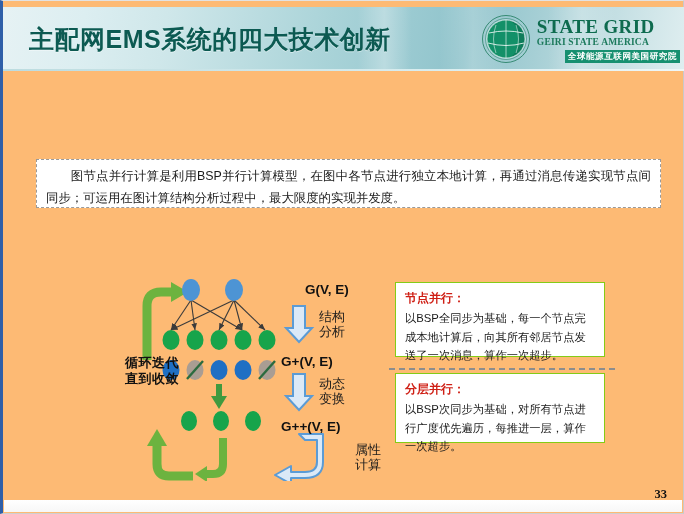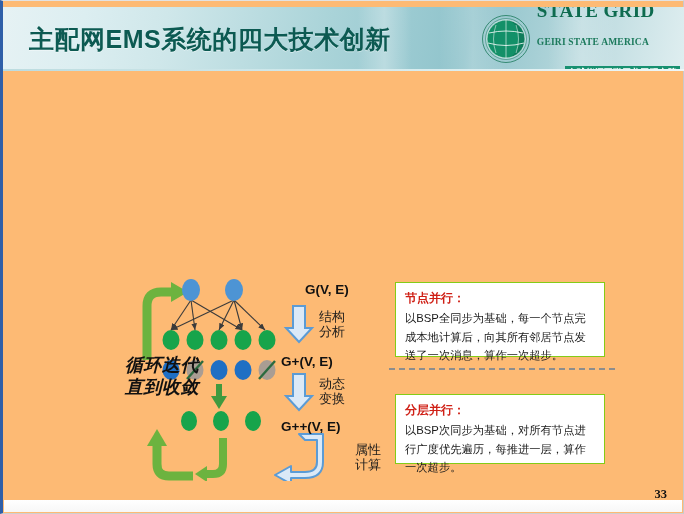--- a/index.html
+++ b/index.html
@@ -50,21 +50,21 @@
     font-size: 25px; font-weight: bold;
     color: #0c5a52;
     letter-spacing: 0.5px;
     text-shadow: 0 1px 0 rgba(255,255,255,.45);
     white-space: nowrap;
   }
 
   
   #logo-group { position: absolute; right: 4px; top: 6px; height: 52px; display: flex; align-items: center; gap: 6px; }
   #logo-mark { width: 50px; height: 50px; flex: 0 0 auto; }
-  #logo-text { display: flex; flex-direction: column; line-height: 1; padding-top: 1px; gap: 16px; }
+  #logo-text { display: flex; flex-direction: column; line-height: 1; padding-top: 1px; }
   #brand-main {
     font-family: "Liberation Serif", "DejaVu Serif", serif;
     font-size: 19px; font-weight: bold; color: #0e6b4f;
     letter-spacing: 0.4px;
   }
   #brand-sub {
     font-family: "Liberation Serif", "DejaVu Serif", serif;
     font-size: 9.5px; font-weight: bold; color: #1c7a5c;
     letter-spacing: 0.2px; margin-top: 2px;
   }
@@ -101,24 +101,23 @@
 
   
   #diagram {
     position: absolute; left: 130px; top: 275px;
     width: 265px; height: 205px;
   }
   #diagram svg { display: block; }
 
   .loop-label {
     position: absolute;
-    font-size: 18px; font-weight: bold; color: #111;
+    font-size: 13px; font-weight: bold; color: #111;
     line-height: 1.22; letter-spacing: .5px;
     white-space: nowrap;
-    font-style: italic;
   }
   #loop-label { left: -8px; top: 79px; }
 
   .g-label {
     position: absolute;
     font-size: 13.5px; font-weight: bold; color: #111;
     white-space: nowrap;
   }
   #g-label-1 { left: 148px; top: 6px; margin-left: 24px; }
   #g-label-2 { left: 148px; top: 78px; }
@@ -142,21 +141,21 @@
     font-size: 11.3px;
     line-height: 1.62;
     color: #1b1b1b;
   }
   .callout-title {
     display: block;
     font-size: 12px; font-weight: bold; color: #cf1f15;
     margin-bottom: 1px;
   }
   #callout-1 { left: 392px; top: 281px; width: 210px; height: 75px; }
-  #callout-2 { left: 392px; top: 393px; width: 210px; height: 70px; }
+  #callout-2 { left: 392px; top: 372px; width: 210px; height: 70px; }
   #callout-divider {
     position: absolute; left: 386px; top: 367px;
     width: 226px; height: 0;
     border-top: 2px dashed #8d8d8d;
   }
 
   
   #page-number {
     position: absolute; right: 16px; bottom: 11px;
     font-family: "Liberation Serif", "DejaVu Serif", serif;
@@ -192,20 +191,21 @@
       <div id="logo-text">
         <div id="brand-main">STATE GRID</div>
         <div id="brand-sub">GEIRI STATE AMERICA</div>
         <div id="brand-cn">全球能源互联网美国研究院</div>
       </div>
     </div>
   </div>
   <div id="header-bottom-line"></div>
 
 
+  <div class="para-box" id="para1">图节点并行计算是利用BSP并行计算模型，在图中各节点进行独立本地计算，再通过消息传递实现节点间同步；可运用在图计算结构分析过程中，最大限度的实现并发度。</div>
 
   <div id="diagram">
 
     <svg width="265" height="205" viewBox="0 0 265 205">
       <defs>
         <marker id="edgeArrow" markerWidth="7" markerHeight="7" refX="6" refY="2.6" orient="auto">
           <path d="M0,0 L6,2.6 L0,5.2 z" fill="#3b3b3b"></path>
         </marker>
       </defs>
 

